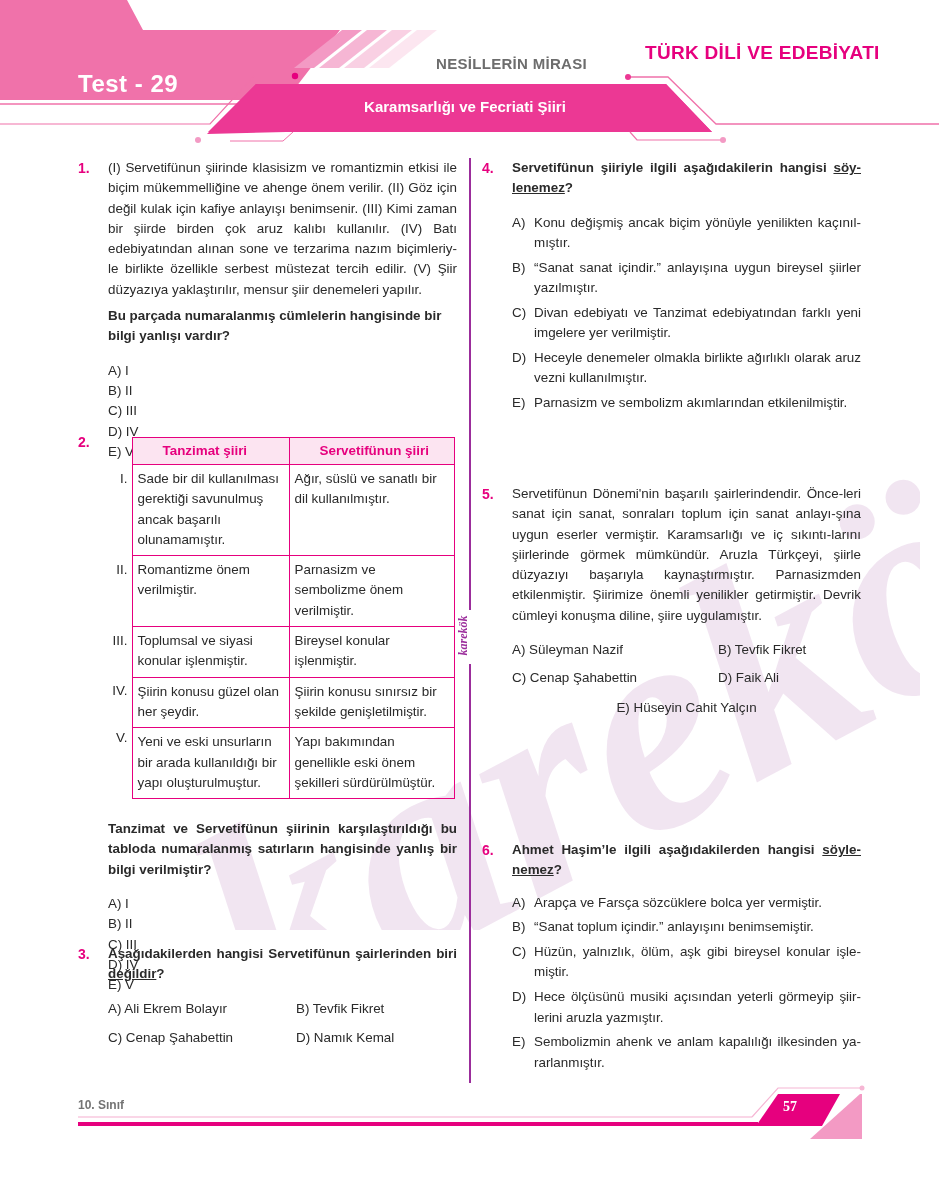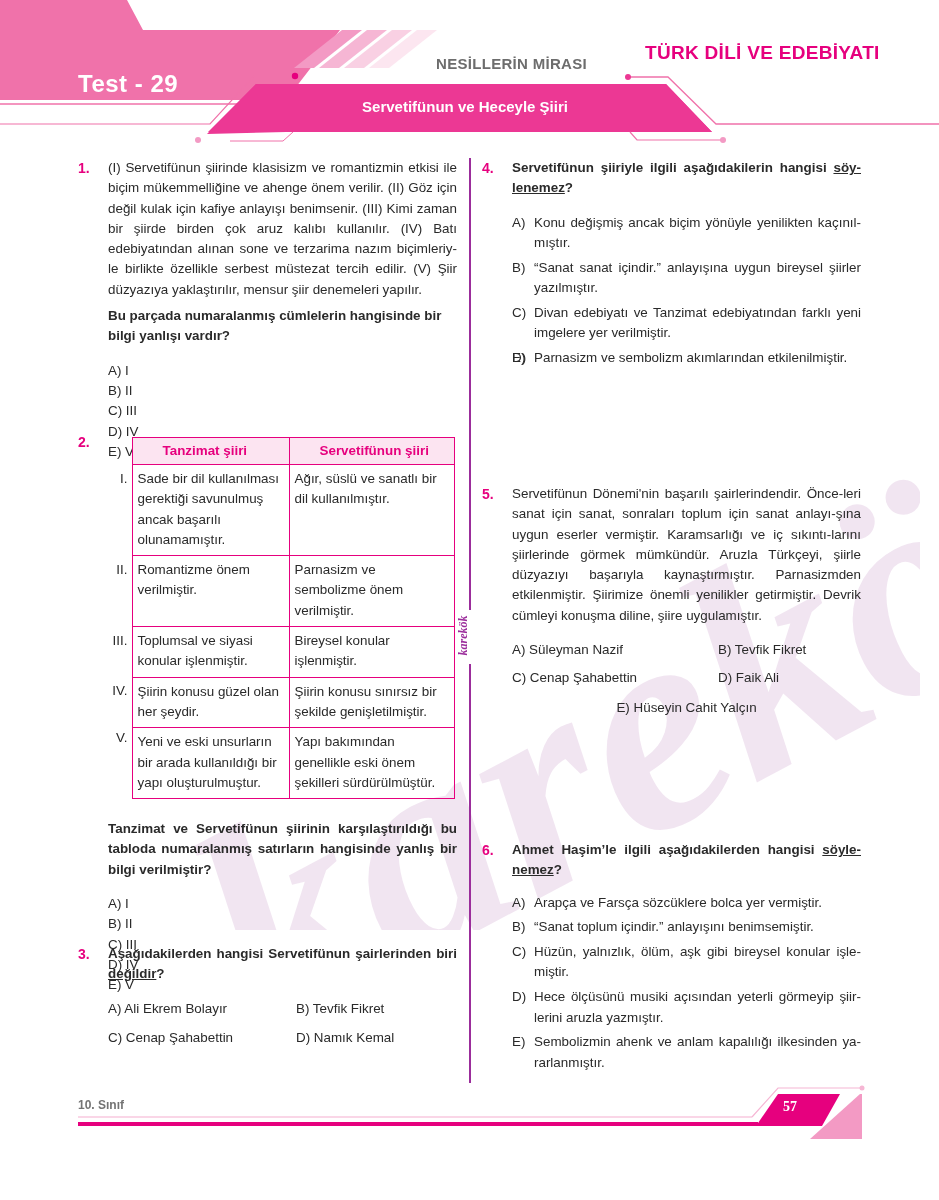--- a/index.html
+++ b/index.html
@@ -70,21 +70,21 @@
   <circle cx="628" cy="77" r="3" fill="#ec3894"></circle>
   <polyline points="230,141 283,141 293,132" fill="none" stroke="#f072aa" stroke-width="1"></polyline>
   <polyline points="630,132 637,140 723,140" fill="none" stroke="#f072aa" stroke-width="1.2"></polyline>
   <circle cx="723" cy="140" r="3" fill="#f39ac4"></circle>
   <circle cx="198" cy="140" r="3" fill="#f39ac4"></circle>
 </svg>
 
 <div class="test-title">Test - 29</div>
 <div class="series-name">NESİLLERİN MİRASI</div>
 <div class="subject-name">TÜRK DİLİ VE EDEBİYATI</div>
-<div class="topic-title">Servetifünun ve Heceyle Şiiri</div>
+<div class="topic-title">Karamsarlığı ve Fecriati Şiiri</div>
 
 <div class="watermark">
   <svg viewBox="0 0 860 600">
     <text x="40" y="560" transform="rotate(-28 430 300)" font-family="Liberation Serif, serif" font-style="italic" font-weight="bold" font-size="300" fill="#ecdcec" fill-opacity="0.75">karekök</text>
   </svg>
 </div>
 
 <div class="col-divider"></div>
 <div class="karekok-label">
     <span>karekök</span>
@@ -162,21 +162,21 @@
   </div>
 </div>
 
 <div class="q" style="left:512px; top:158px; width:349px;">
   <span class="q-num">4.</span>
   <p class="bold stem"><span>Servetifünun şiiriyle ilgili aşağıdakilerin hangisi </span><span class="u">söy-lenemez</span><span>?</span></p>
   <div class="opt-list">
     <div class="opt"><span class="lt">A)</span><span>Konu değişmiş ancak biçim yönüyle yenilikten kaçınıl-mıştır.</span></div>
     <div class="opt"><span class="lt">B)</span><span>“Sanat sanat içindir.” anlayışına uygun bireysel şiirler yazılmıştır.</span></div>
     <div class="opt"><span class="lt">C)</span><span>Divan edebiyatı ve Tanzimat edebiyatından farklı yeni imgelere yer verilmiştir.</span></div>
-    <div class="opt"><span class="lt">D)</span></div>
+    <div class="opt"><span class="lt">D)</span><span>Heceyle denemeler olmakla birlikte ağırlıklı olarak aruz vezni kullanılmıştır.</span></div>
     <div class="opt"><span class="lt">E)</span><span>Parnasizm ve sembolizm akımlarından etkilenilmiştir.</span></div>
   </div>
 </div>
 
 <div class="q" style="left:512px; top:484px; width:349px;">
   <span class="q-num">5.</span>
   <p class="stem">Servetifünun Dönemi'nin başarılı şairlerindendir. Önce-leri sanat için sanat, sonraları toplum için sanat anlayı-şına uygun eserler vermiştir. Karamsarlığı ve iç sıkıntı-larını şiirlerinde görmek mümkündür. Aruzla Türkçeyi, şiirle düzyazıyı başarıyla kaynaştırmıştır. Parnasizmden etkilenmiştir. Şiirimize önemli yenilikler getirmiştir. Devrik cümleyi konuşma diline, şiire uygulamıştır.</p>
   <div class="opt-grid" style="grid-template-columns:206px 140px; row-gap:8px;">
     <span>A) Süleyman Nazif</span>
     <span>B) Tevfik Fikret</span>

